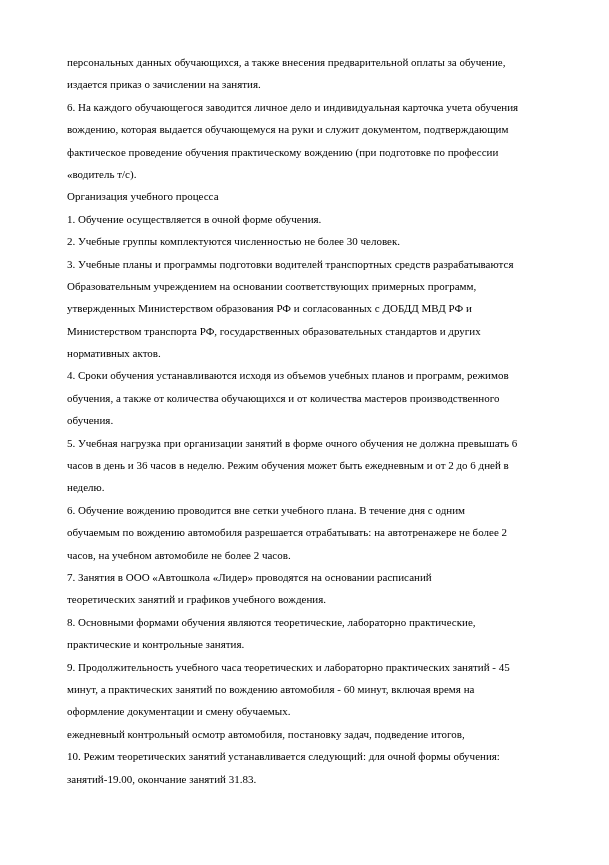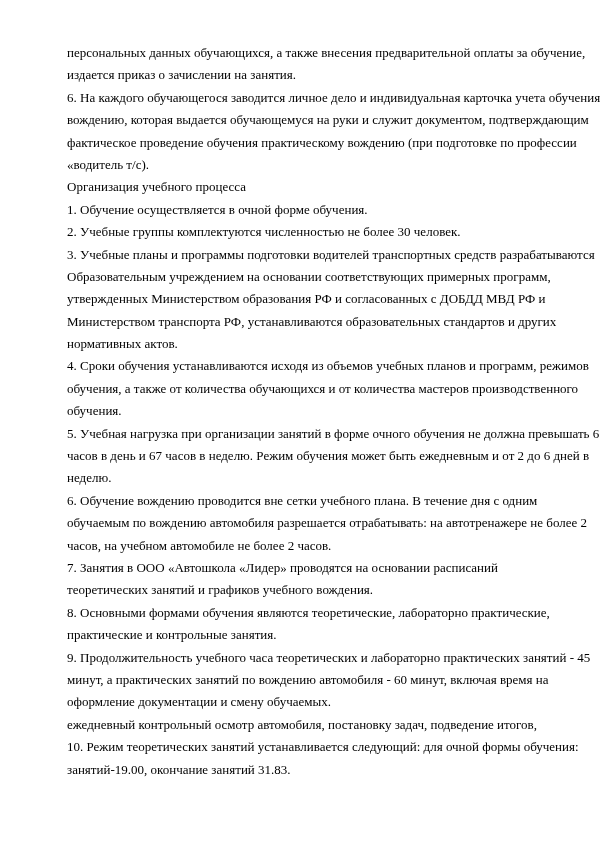--- a/index.html
+++ b/index.html
@@ -18,24 +18,24 @@
     position: absolute;
     left: 0;
     top: 0;
     width: 609px;
     height: 865px;
     background: #ffffff;
   }
   .doc {
     position: absolute;
     left: 67px;
-    top: 42px;
+    top: 51px;
     width: 496px;
     color: #000000;
-    font-size: 13px;
+    font-size: 11px;
     line-height: 22.4px;
     text-align: left;
   }
   .line {
     white-space: nowrap;
     height: 22.4px;
   }
 </style>
 </head>
 <body>
@@ -47,27 +47,27 @@
       <div class="line">6. На каждого обучающегося заводится личное дело и индивидуальная карточка учета обучения</div>
       <div class="line">вождению, которая выдается обучающемуся на руки и служит документом, подтверждающим</div>
       <div class="line">фактическое проведение обучения практическому вождению (при подготовке по профессии</div>
       <div class="line">«водитель т/с).</div>
       <div class="line">Организация учебного процесса</div>
       <div class="line">1. Обучение осуществляется в очной форме обучения.</div>
       <div class="line">2. Учебные группы комплектуются численностью не более 30 человек.</div>
       <div class="line">3. Учебные планы и программы подготовки водителей транспортных средств разрабатываются</div>
       <div class="line">Образовательным учреждением на основании соответствующих примерных программ,</div>
       <div class="line">утвержденных Министерством образования РФ и согласованных с ДОБДД МВД РФ и</div>
-      <div class="line">Министерством транспорта РФ, устанавливаются образовательных стандартов и других</div>
+      <div class="line">Министерством транспорта РФ, государственных образовательных стандартов и других</div>
       <div class="line">нормативных актов.</div>
       <div class="line">4. Сроки обучения устанавливаются исходя из объемов учебных планов и программ, режимов</div>
       <div class="line">обучения, а также от количества обучающихся и от количества мастеров производственного</div>
       <div class="line">обучения.</div>
       <div class="line">5. Учебная нагрузка при организации занятий в форме очного обучения не должна превышать 6</div>
-      <div class="line">часов в день и 67 часов в неделю. Режим обучения может быть ежедневным и от 2 до 6 дней в</div>
+      <div class="line">часов в день и 36 часов в неделю. Режим обучения может быть ежедневным и от 2 до 6 дней в</div>
       <div class="line">неделю.</div>
       <div class="line">6. Обучение вождению проводится вне сетки учебного плана. В течение дня с одним</div>
       <div class="line">обучаемым по вождению автомобиля разрешается отрабатывать: на автотренажере не более 2</div>
       <div class="line">часов, на учебном автомобиле не более 2 часов.</div>
       <div class="line">7. Занятия в ООО «Автошкола «Лидер» проводятся на основании расписаний</div>
       <div class="line">теоретических занятий и графиков учебного вождения.</div>
       <div class="line">8. Основными формами обучения являются теоретические, лабораторно практические,</div>
       <div class="line">практические и контрольные занятия.</div>
       <div class="line">9. Продолжительность учебного часа теоретических и лабораторно практических занятий - 45</div>
       <div class="line">минут, а практических занятий по вождению автомобиля - 60 минут, включая время на</div>

